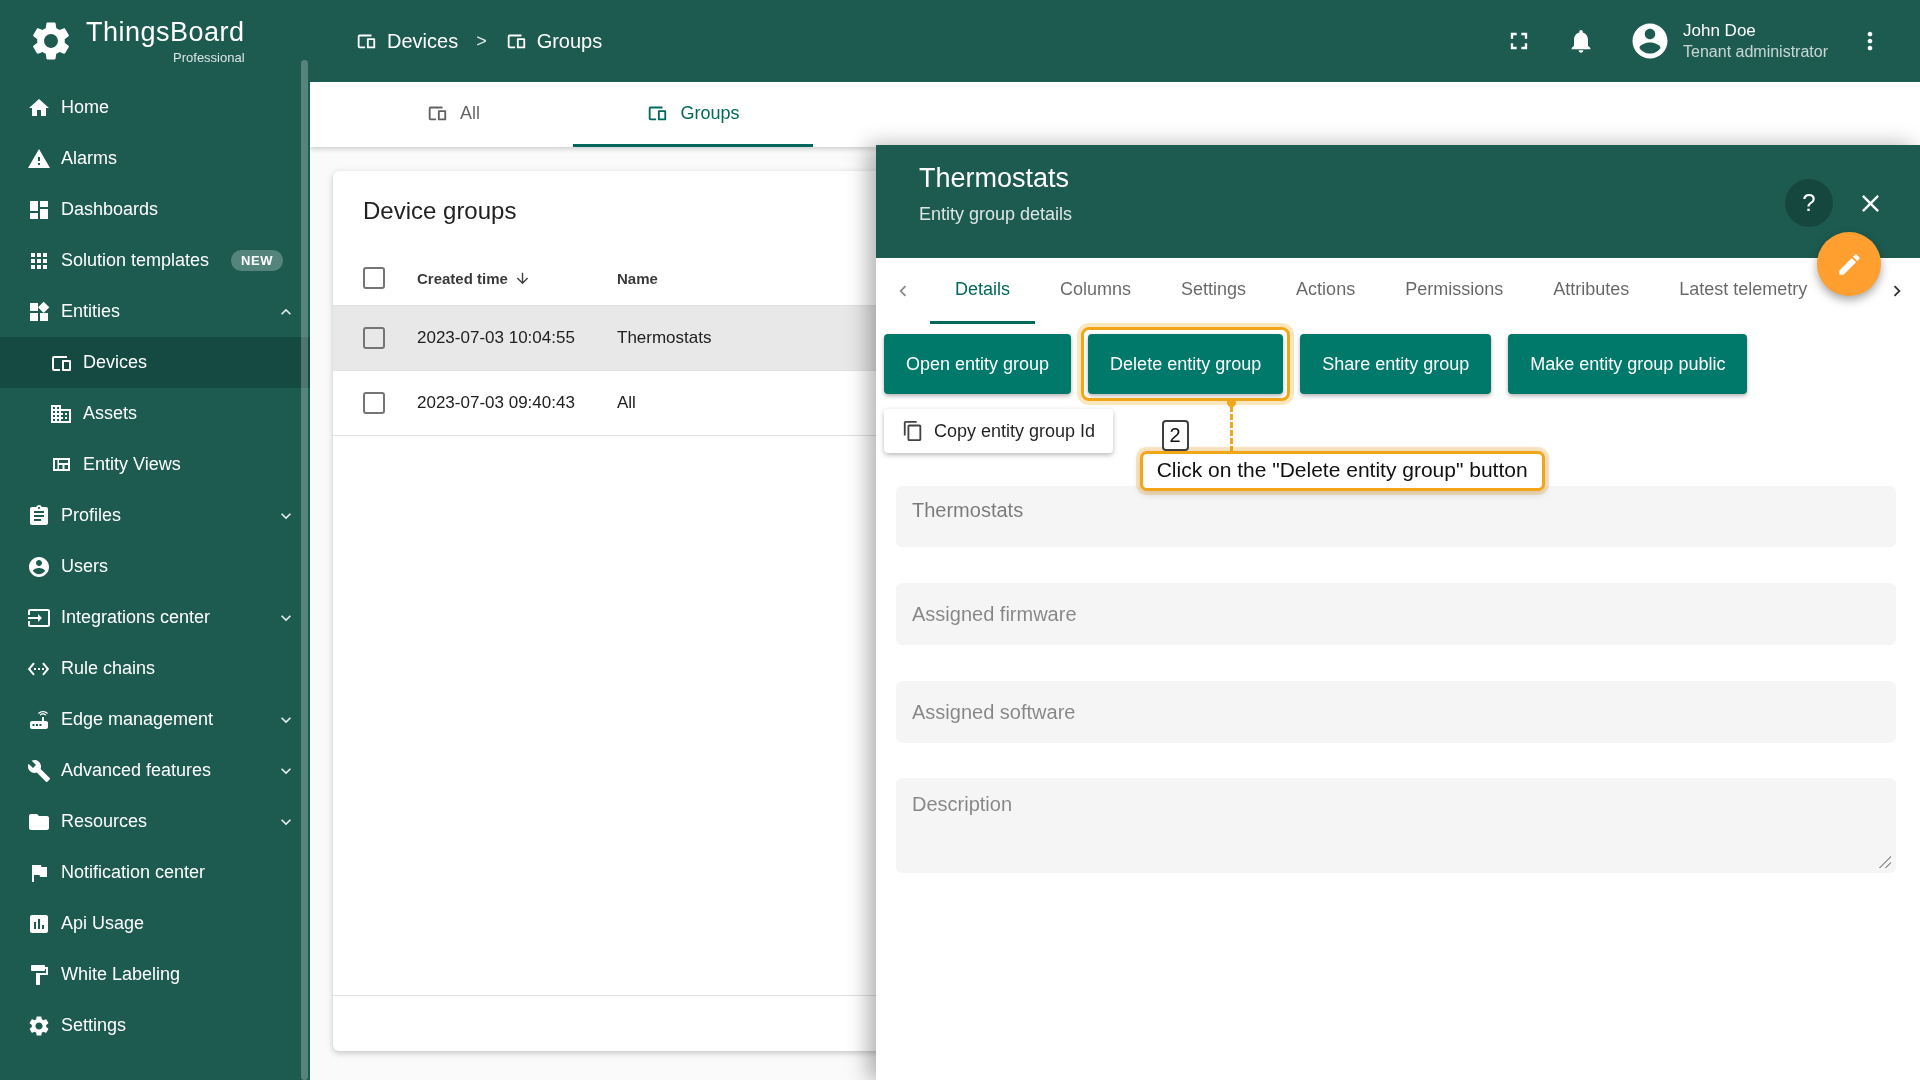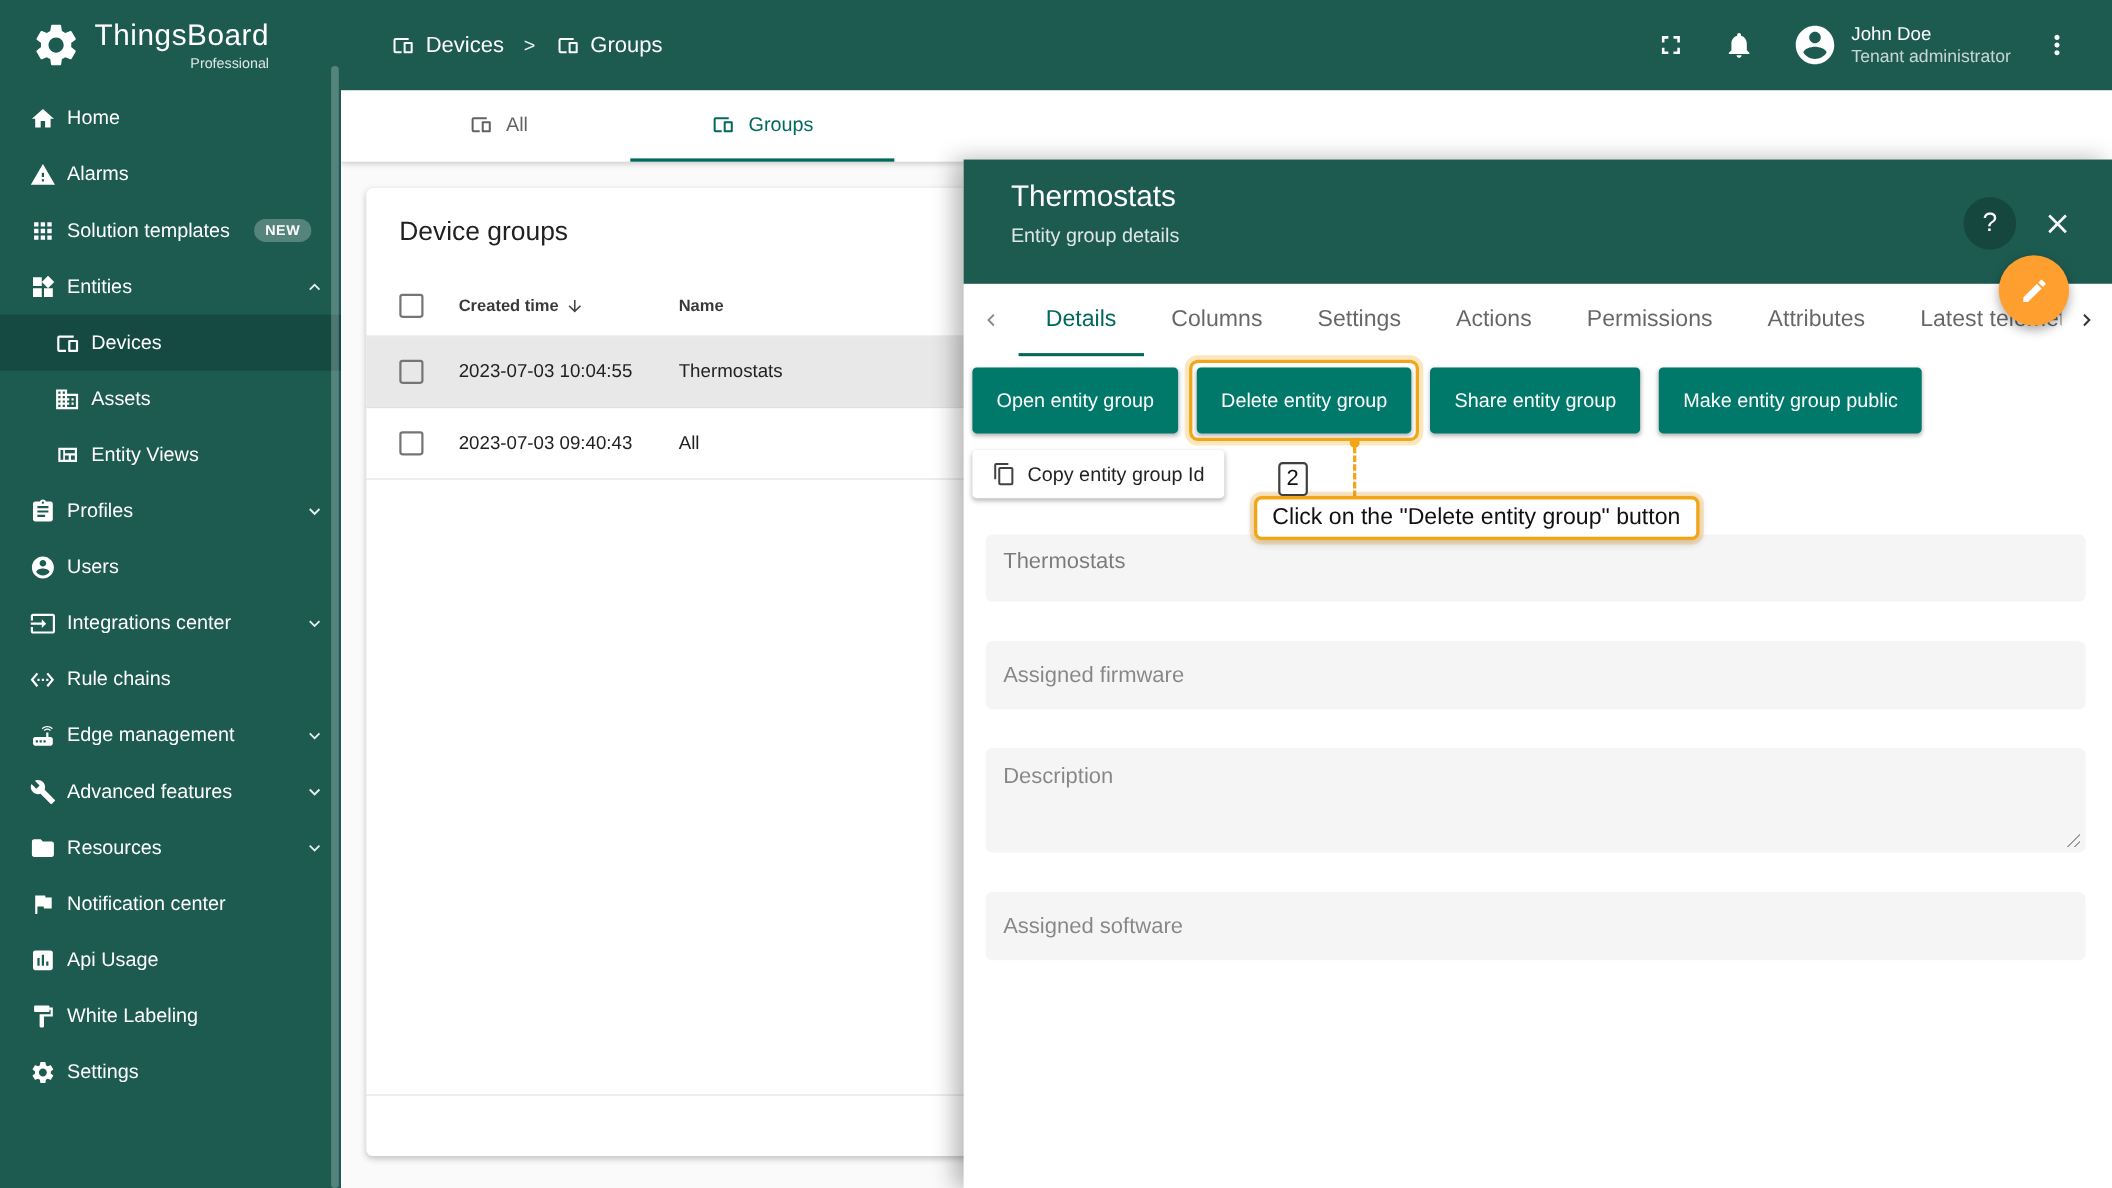--- a/index.html
+++ b/index.html
@@ -75,21 +75,21 @@
   .drawer-sub{font-size:18px;color:rgba(255,255,255,.85);margin-top:10px;}
   .hdr-btn{position:absolute;top:34px;width:48px;height:48px;border-radius:50%;display:flex;align-items:center;justify-content:center;cursor:pointer;}
   .help-btn{right:87px;background:rgba(0,0,0,.22);font-size:24px;color:#fff;font-weight:400;}
   .close-btn{right:26px;}
   .close-btn svg{width:29px;height:29px;fill:#fff;}
   .fab{position:absolute;right:39px;top:87px;width:64px;height:64px;border-radius:50%;background:var(--fab);display:flex;align-items:center;justify-content:center;box-shadow:0 4px 10px rgba(0,0,0,.35);cursor:pointer;z-index:6;}
   .fab svg{width:27px;height:27px;fill:#fff;}
   .drawer-tabs{height:66px;flex:none;display:flex;align-items:stretch;position:relative;overflow:hidden;}
   .dt-chev{width:54px;display:flex;align-items:center;justify-content:center;cursor:pointer;color:rgba(0,0,0,.45);}
   .dt-chev.right{position:absolute;right:0;top:0;bottom:0;width:46px;background:#fff;color:#333;z-index:5;}
-  .dtab{display:flex;align-items:center;padding:0 25px;font-size:21px;font-weight:500;color:rgba(0,0,0,.6);cursor:pointer;border-bottom:3px solid transparent;white-space:nowrap;}
+  .dtab{display:flex;align-items:center;padding:0 25px;font-size:18px;font-weight:500;color:rgba(0,0,0,.6);cursor:pointer;border-bottom:3px solid transparent;white-space:nowrap;}
   .dtab.active{color:var(--tab-active);border-bottom-color:var(--tab-active);}
   .drawer-body{flex:1;position:relative;overflow:visible;}
   .action-row{margin:10px 8px 0;display:flex;gap:17px;}
   .tb-btn{position:relative;height:60px;padding:0 22px;background:var(--accent);color:#fff;border:none;border-radius:4px;font-family:inherit;font-size:18px;font-weight:500;white-space:nowrap;cursor:pointer;box-shadow:0 2px 4px rgba(0,0,0,.3);}
   .copy-row{margin:15px 8px 0;}
   .white-btn{height:44px;padding:0 18px;background:#fff;color:rgba(0,0,0,.87);border:none;border-radius:4px;font-family:inherit;font-size:18px;font-weight:500;display:inline-flex;align-items:center;gap:10px;cursor:pointer;box-shadow:0 2px 5px rgba(0,0,0,.28);}
   .white-btn svg{width:22px;height:22px;fill:#424242;}
   .fields{margin:33px 24px 0 20px;}
   .field{background:#f5f5f5;border-radius:6px;}
   .field-name{height:61px;padding:9px 0 0 16px;}
@@ -127,20 +127,26 @@
       <span class="nav-label">Home</span>
     </div>
     <div class="nav-item">
       <svg class="ic" viewBox="0 0 24 24">
           <path d="M1 21h22L12 2 1 21zm12-3h-2v-2h2v2zm0-4h-2v-4h2v4z"></path>
         </svg>
       <span class="nav-label">Alarms</span>
     </div>
     <div class="nav-item">
       <svg class="ic" viewBox="0 0 24 24">
+          <path d="M3 13h8V3H3v10zm0 8h8v-6H3v6zm10 0h8V11h-8v10zm0-18v6h8V3h-8z"></path>
+        </svg>
+      <span class="nav-label">Dashboards</span>
+    </div>
+    <div class="nav-item">
+      <svg class="ic" viewBox="0 0 24 24">
           <path d="M4 8h4V4H4v4zm6 12h4v-4h-4v4zm-6 0h4v-4H4v4zm0-6h4v-4H4v4zm6 0h4v-4h-4v4zm6-10v4h4V4h-4zm-6 4h4V4h-4v4zm6 6h4v-4h-4v4zm0 6h4v-4h-4v4z"></path>
         </svg>
       <span class="nav-label">Solution templates</span>
       <span class="nav-badge">NEW</span>
     </div>
     <div class="nav-item">
       <svg class="ic" viewBox="0 0 24 24">
           <path d="M13 13v8h8v-8h-8zM3 21h8v-8H3v8zM3 3v8h8V3H3zm13.66-1.31L11 7.34 16.66 13l5.66-5.66-5.66-5.65z"></path>
         </svg>
       <span class="nav-label">Entities</span>
@@ -408,22 +414,22 @@
       </button>
     </div>
 
     <div class="fields">
       <div class="field field-name">
         <div class="f-value">Thermostats</div>
       </div>
       <div class="field field-plain">
         <span>Assigned firmware</span>
       </div>
+      <div class="field field-plain">
+        <span>Assigned software</span>
+      </div>
       <div class="field field-desc">
         <span>Description</span>
         <span class="resize-handle"></span>
       </div>
-      <div class="field field-plain">
-        <span>Assigned software</span>
-      </div>
     </div>
   </div>
 </section>
 
 </body></html>

